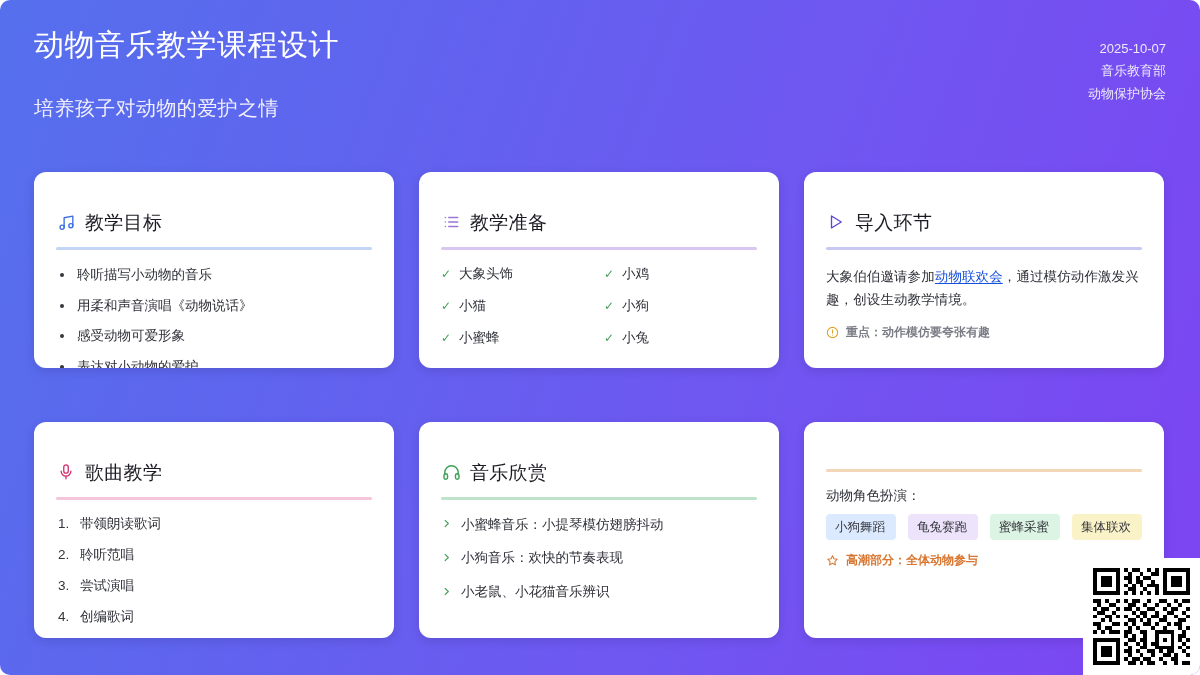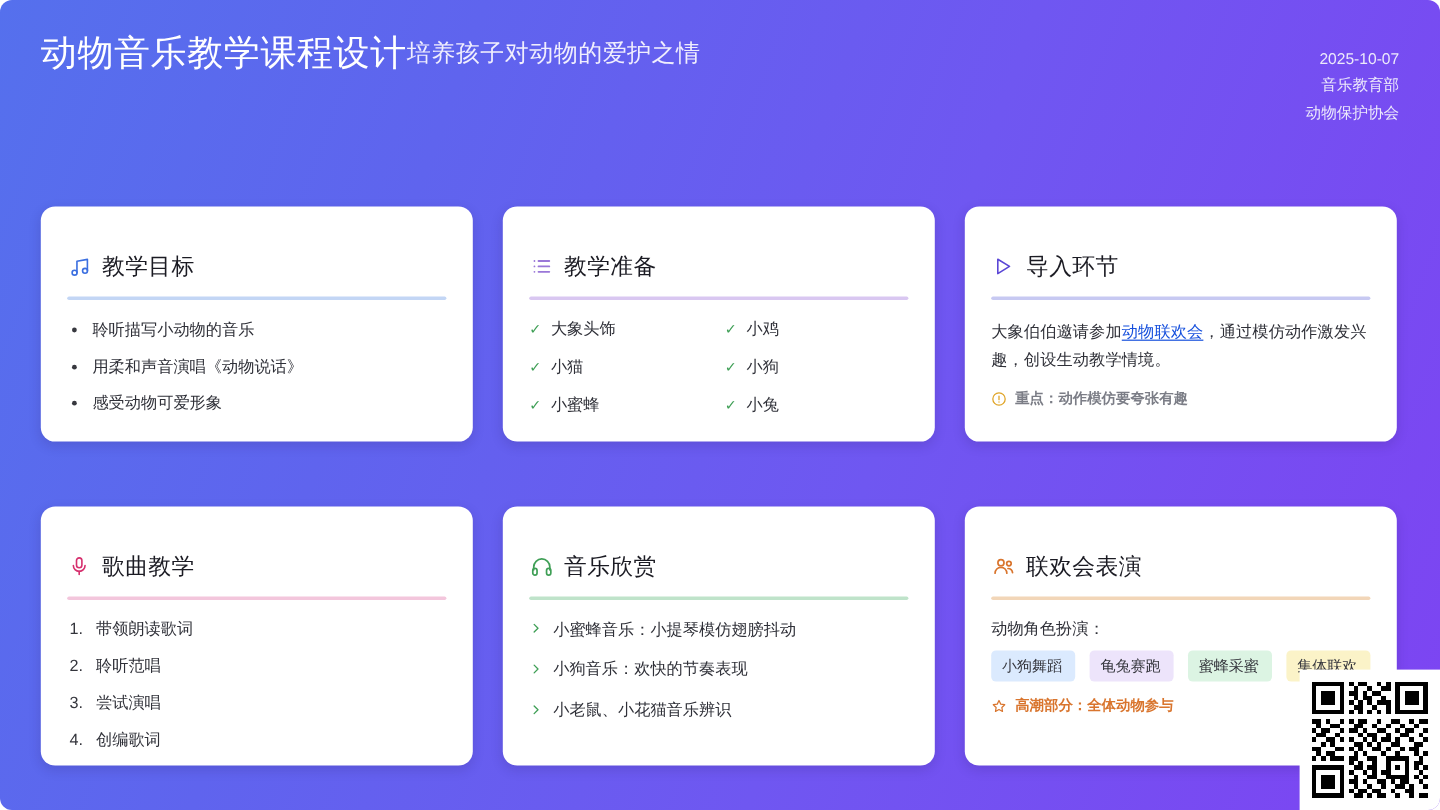--- a/index.html
+++ b/index.html
@@ -24,21 +24,21 @@
   .header {
     position: absolute;
     left: 0; top: 0;
     width: 1200px;
     height: 128px;
     padding: 26px 34px 0 34px;
     display: flex;
     justify-content: space-between;
     align-items: flex-start;
   }
-  .header-left { display: flex; flex-direction: row; }
+  .header-left { display: flex; flex-direction: column; gap: 25px; }
   .title {
     font-size: 30px;
     font-weight: 400;
     color: #ffffff;
     line-height: 1.28;
     letter-spacing: .5px;
   }
   .subtitle {
     margin-top: 6px;
     font-size: 20px;
@@ -261,20 +261,21 @@
           </svg>
         </span>
         <span class="card-title">教学目标</span>
       </div>
       <div class="rule" style="background:#c3d6f5"></div>
       <div class="card-body">
         <ul class="bullets">
           <li>聆听描写小动物的音乐</li>
           <li>用柔和声音演唱《动物说话》</li>
           <li>感受动物可爱形象</li>
+          <li>表达对小动物的爱护</li>
         </ul>
       </div>
     </div>
 
     <div class="card">
       <div class="card-head">
         <span class="card-icon">
           <svg width="18" height="18" viewBox="0 0 24 24" fill="none" stroke="#9a77d8" stroke-width="2" stroke-linecap="round">
             <path d="M9 6h12M9 12h12M9 18h12"></path>
             <path d="M4.5 6h.01M4.5 12h.01M4.5 18h.01"></path>
@@ -406,31 +407,20 @@
                   <path d="M9 5l7 7-7 7"></path>
                 </svg>
             </span>
             <span>小老鼠、小花猫音乐辨识</span>
           </li>
         </ul>
       </div>
     </div>
 
     <div class="card">
-      <div class="card-head">
-        <span class="card-icon">
-          <svg width="19" height="19" viewBox="0 0 24 24" fill="none" stroke="#d9752e" stroke-width="1.8" stroke-linecap="round" stroke-linejoin="round">
-            <circle cx="9" cy="7.5" r="3.2"></circle>
-            <path d="M2.8 18.5a6.2 6.2 0 0 1 12.4 0"></path>
-            <circle cx="17.4" cy="8.4" r="2.4"></circle>
-            <path d="M16.4 13.6a5 5 0 0 1 4.8 4.4"></path>
-          </svg>
-        </span>
-        <span class="card-title">联欢会表演</span>
-      </div>
       <div class="rule" style="background:#f2d6b8"></div>
       <div class="card-body">
         <div class="roles-label">动物角色扮演：</div>
         <div class="tag-grid">
           <div class="tag" style="background:#dbeafe">小狗舞蹈</div>
           <div class="tag" style="background:#ede4fb">龟兔赛跑</div>
           <div class="tag" style="background:#dcf4e3">蜜蜂采蜜</div>
           <div class="tag" style="background:#fbf3c8">集体联欢</div>
         </div>
         <div class="note note-orange">

